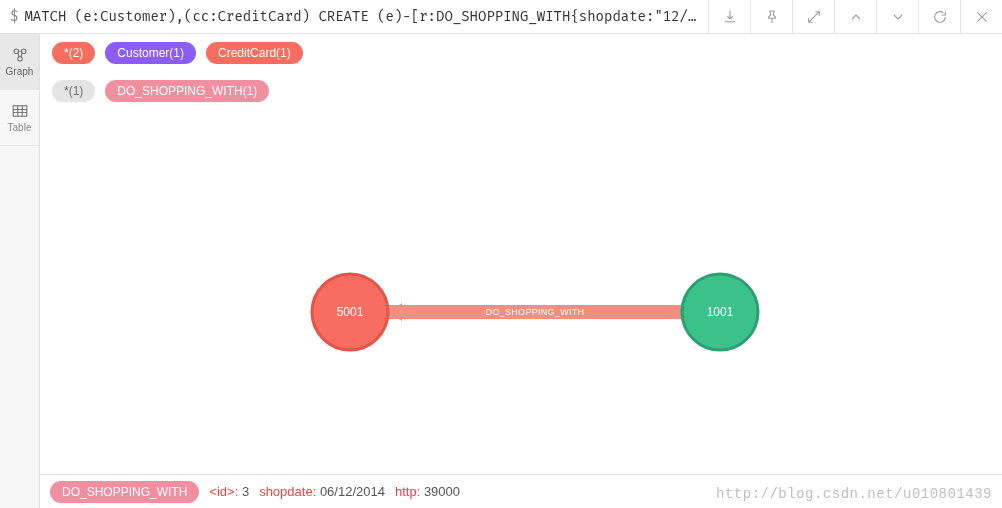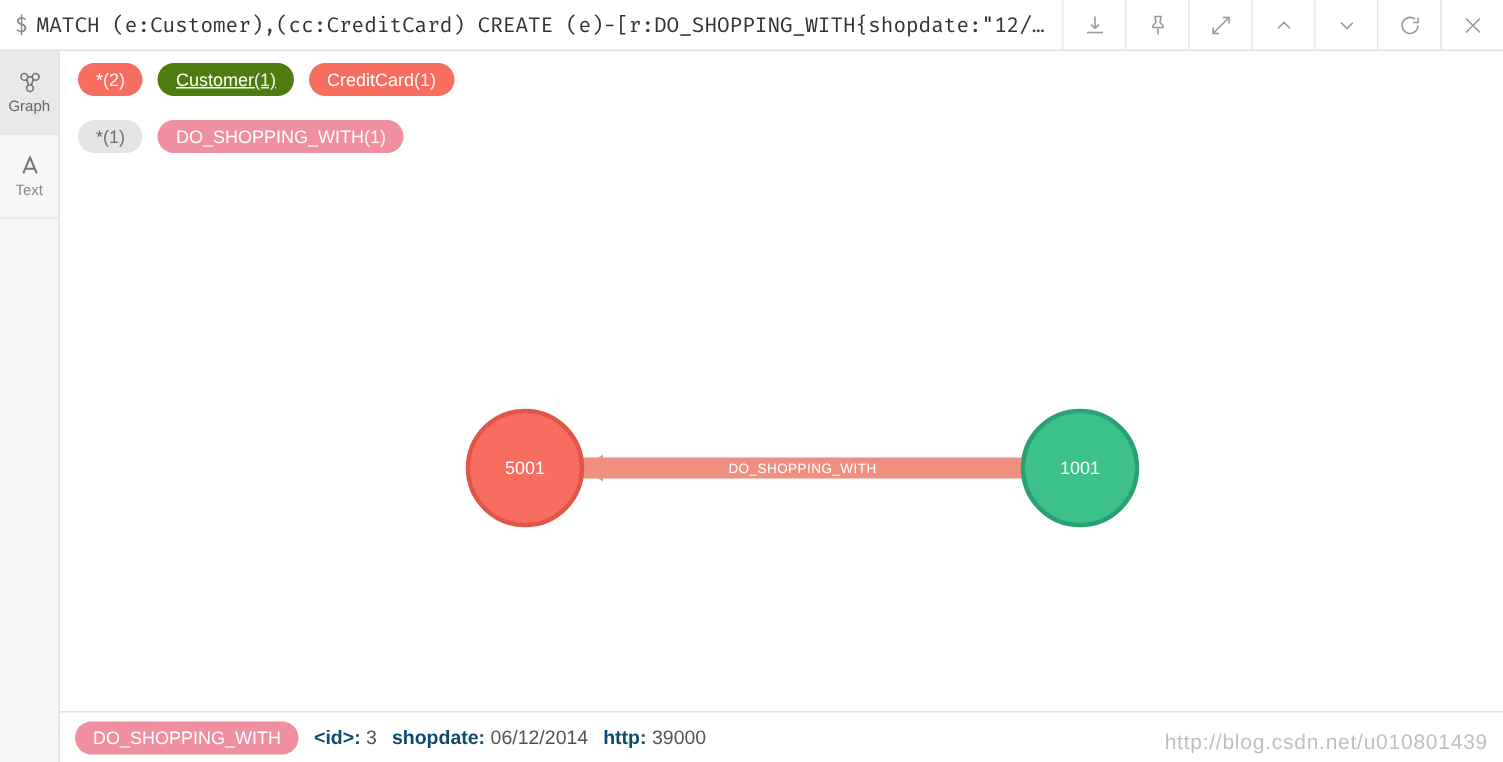--- a/index.html
+++ b/index.html
@@ -45,21 +45,21 @@
   .legend-bar {
     padding:8px 10px 4px 12px; display:flex; flex-wrap:wrap; gap:8px 10px;
   }
   .pill {
     display:inline-flex; align-items:center; height:22px; padding:0 12px;
     border-radius:11px; font-size:12px; color:#fff; cursor:pointer;
   }
   .pill .cnt { opacity:.9; }
   .pill-grey { background:#e4e4e4; color:#666; }
   .pill-red  { background:#f76d5f; }
-  .pill-green{ background:#4d7c0f;text-decoration:underline; }
+  .pill-green{ background:#8b5cf6; }
   .pill-pink { background:#f08fa0; }
 
   .canvas-wrap {
     flex:1 1 auto; position:relative; overflow:hidden; border-top:1px solid transparent;
   }
   svg.graph { position:absolute; inset:0; width:100%; height:100%; }
 
   .node-label {
     font-size:12px; fill:#fff; text-anchor:middle; dominant-baseline:central;
     font-family:inherit;
@@ -68,25 +68,25 @@
     font-size:9px; fill:#fff; text-anchor:middle; dominant-baseline:central;
     letter-spacing:.3px;
   }
 
   .footer {
     height:34px; border-top:1px solid #e0e0e0; display:flex; align-items:center;
     padding:0 10px; font-size:13px; color:#3b3b3b; gap:10px;
   }
   .footer .pill { height:22px; }
   .kv { color:#555; }
-  .kv b { color:#0c4a6e; font-weight:700; }
+  .kv b { color:#ef4444; font-weight:400; }
 
   .watermark {
     position:absolute; right:10px; bottom:6px; color:#bfbfbf; font-size:14px;
-    letter-spacing:.5px; font-family:Liberation Sans, sans-serif; pointer-events:none;
+    letter-spacing:.5px; font-family:Liberation Mono, monospace; pointer-events:none;
   }
 </style>
 </head>
 <body>
 
 <div class="topbar">
   <span class="prompt">$</span>
   <span class="query">MATCH (e:Customer),(cc:CreditCard) CREATE (e)-[r:DO_SHOPPING_WITH{shopdate:"12/12/2014",pr…</span>
   <div class="top-actions">
     <div class="icon-btn">
@@ -134,27 +134,28 @@
     <div class="side-tab active">
       <svg viewBox="0 0 24 24">
         <circle cx="7" cy="7" r="3"></circle>
           <circle cx="17" cy="7" r="3"></circle>
           <circle cx="12" cy="17" r="3"></circle>
         <path d="M9 9l2 6M15 9l-2 6M10 7h4"></path>
       </svg>
       <span class="lbl">Graph</span>
     </div>
 
-
     <div class="side-tab">
       <svg viewBox="0 0 24 24">
-        <path d="M6 18L12 4l6 14M8 14h8" stroke-width="1.8"></path>
+        <rect x="3" y="5" width="18" height="14"></rect>
+          <path d="M3 10h18M3 14h18M9 5v14M15 5v14"></path>
       </svg>
-      <span class="lbl">Text</span>
-    </div>
+      <span class="lbl">Table</span>
+    </div>
+
 
   </div>
 
   <div class="main">
 
     <div class="legend-bar">
       <span class="pill pill-red">
         <span>*</span>
         <span class="cnt">(2)</span>
       </span>

